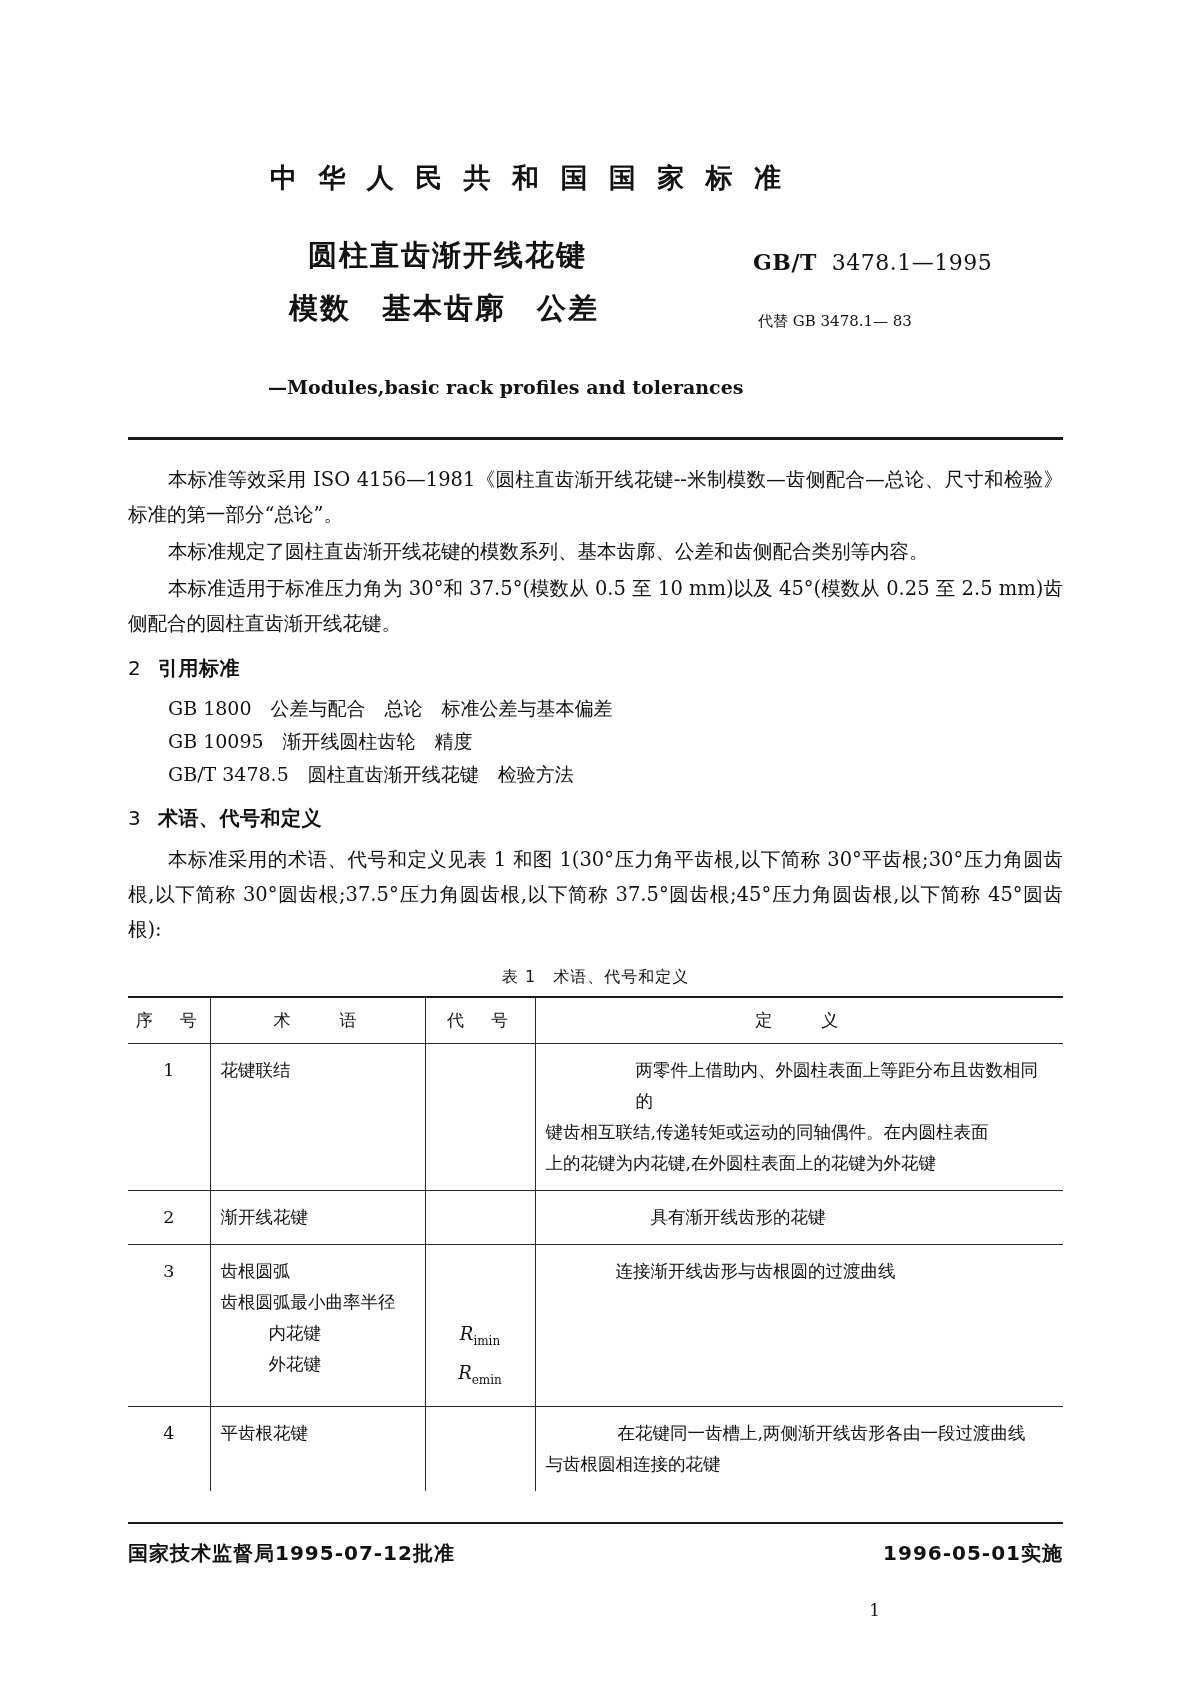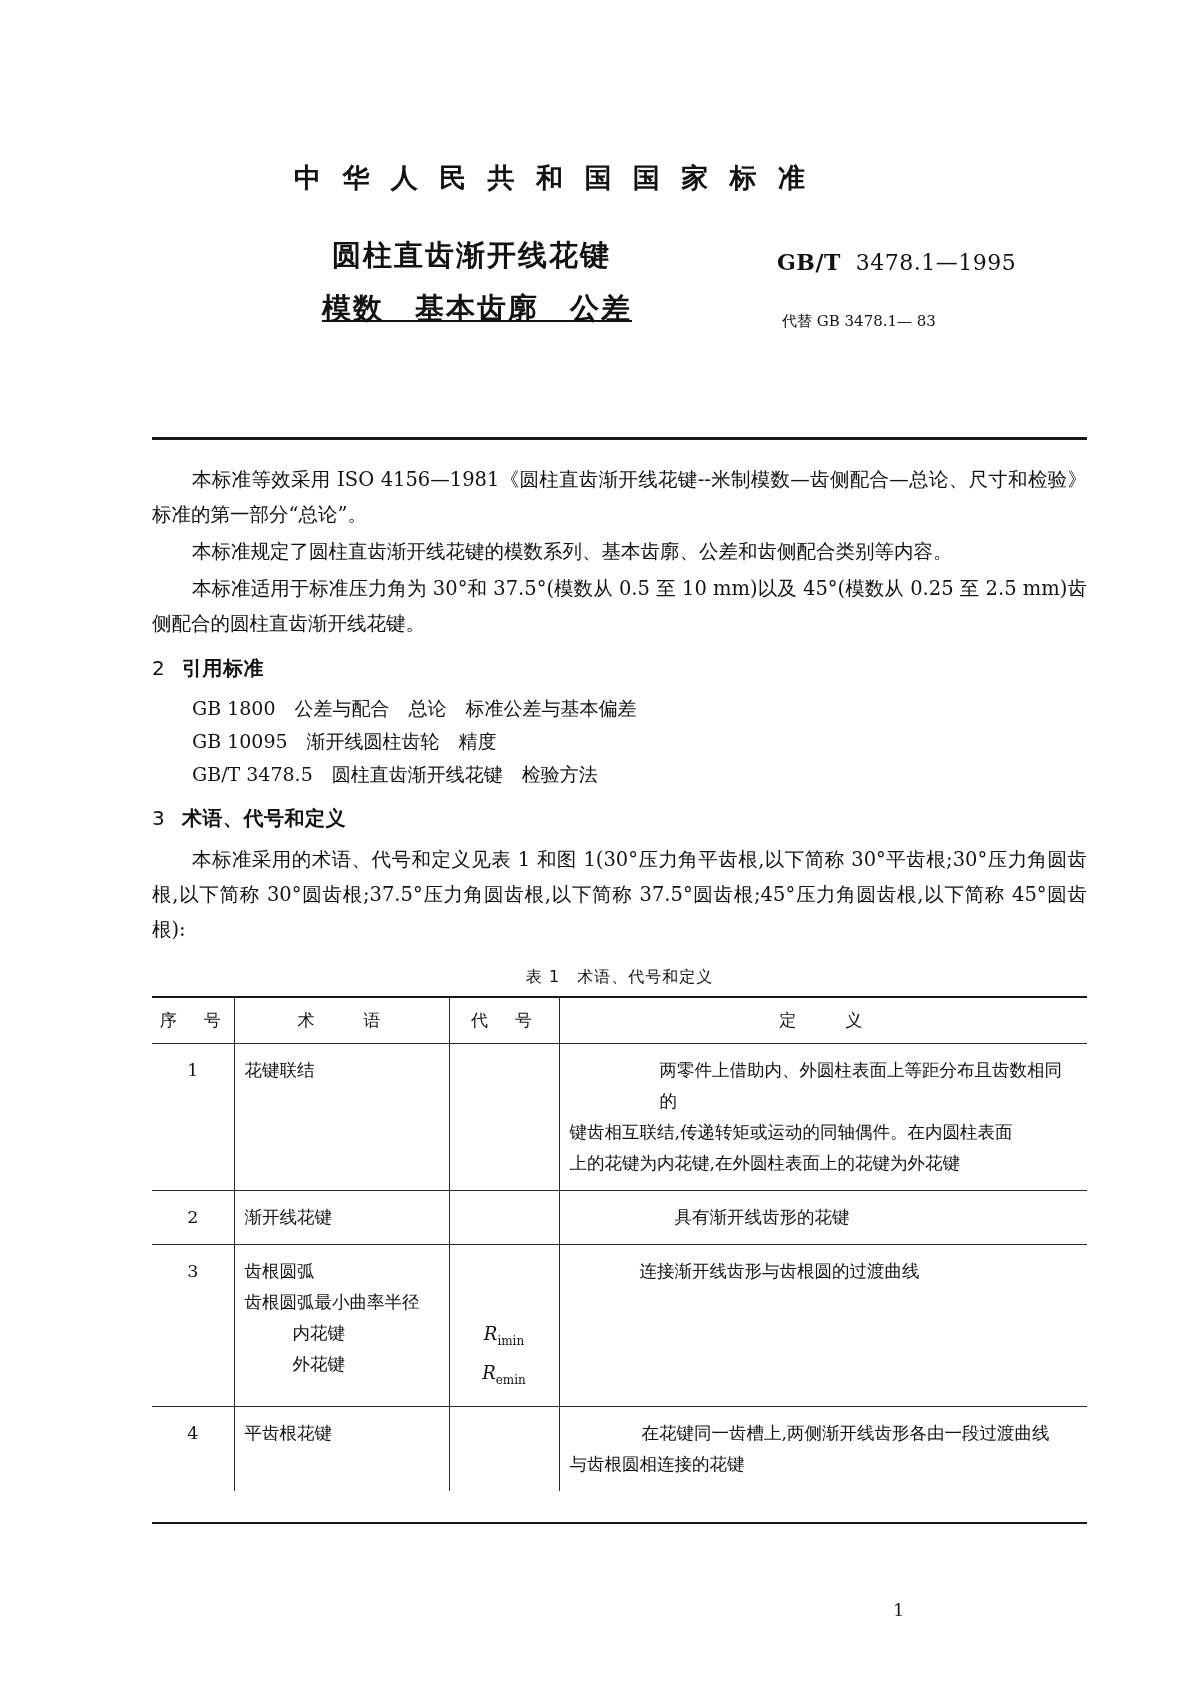--- a/index.html
+++ b/index.html
@@ -9,21 +9,20 @@
     font-family:"DejaVu Sans","Liberation Sans",sans-serif;
     color:#121212;
     position:relative;
     overflow:hidden;
   }
   .page{
     position:absolute;
     left:0;top:0;
     width:1008px;height:1684px;
     padding:0;
-    margin-left:24px;
   }
   
   .national-header{
     position:absolute;
     left:270px;top:160px;
     font-size:27px;
     font-weight:bold;
     letter-spacing:6px;
     font-family:"DejaVu Sans","Liberation Sans",sans-serif;
     white-space:nowrap;
@@ -37,26 +36,25 @@
   .title-main{
     position:absolute;
     left:180px;top:0px;
     font-size:29px;
     font-weight:bold;
     letter-spacing:2px;
     white-space:nowrap;
   }
   .title-sub{
     position:absolute;
-    left:170px;top:53px;
+    left:161px;top:53px;
     font-size:29px;
     font-weight:bold;
     letter-spacing:2px;
     white-space:nowrap;
-    text-decoration:underline;
   }
   .title-en1{
     position:absolute;
     left:168px;top:110px;
     font-size:19px;
     font-weight:bold;
     font-family:"DejaVu Serif","Liberation Serif",serif;
     white-space:nowrap;
   }
   .title-en2{
@@ -193,20 +191,21 @@
 </head>
 <body>
 
 <div class="page">
 
   <div class="national-header">中 华 人 民 共 和 国 国 家 标 准</div>
 
   <div class="title-zone">
     <div class="title-main">圆柱直齿渐开线花键</div>
     <div class="title-sub">模数　基本齿廓　公差</div>
+    <div class="title-en2">—Modules,basic rack profiles and tolerances</div>
 
     <div class="std-no"><b>GB/T</b>&nbsp;&nbsp;<span>3478.1—1995</span></div>
 
     <div class="std-replaces">代替 GB 3478.1— 83</div>
   </div>
 
   <div class="hr-top"></div>
 
   <div class="body">
 
@@ -299,15 +298,19 @@
             <span style="display:block;padding-left:72px;">在花键同一齿槽上,两侧渐开线齿形各由一段过渡曲线</span>
             <span style="display:block;">与齿根圆相连接的花键</span>
           </td>
         </tr>
 
       </tbody>
     </table>
   </div>
 
   <div class="hr-bot"></div>
+  <div class="footer">
+    <span>国家技术监督局1995-07-12批准</span>
+    <span>1996-05-01实施</span>
+  </div>
   <div class="pageno">1</div>
 
 </div>
 
 </body></html>

